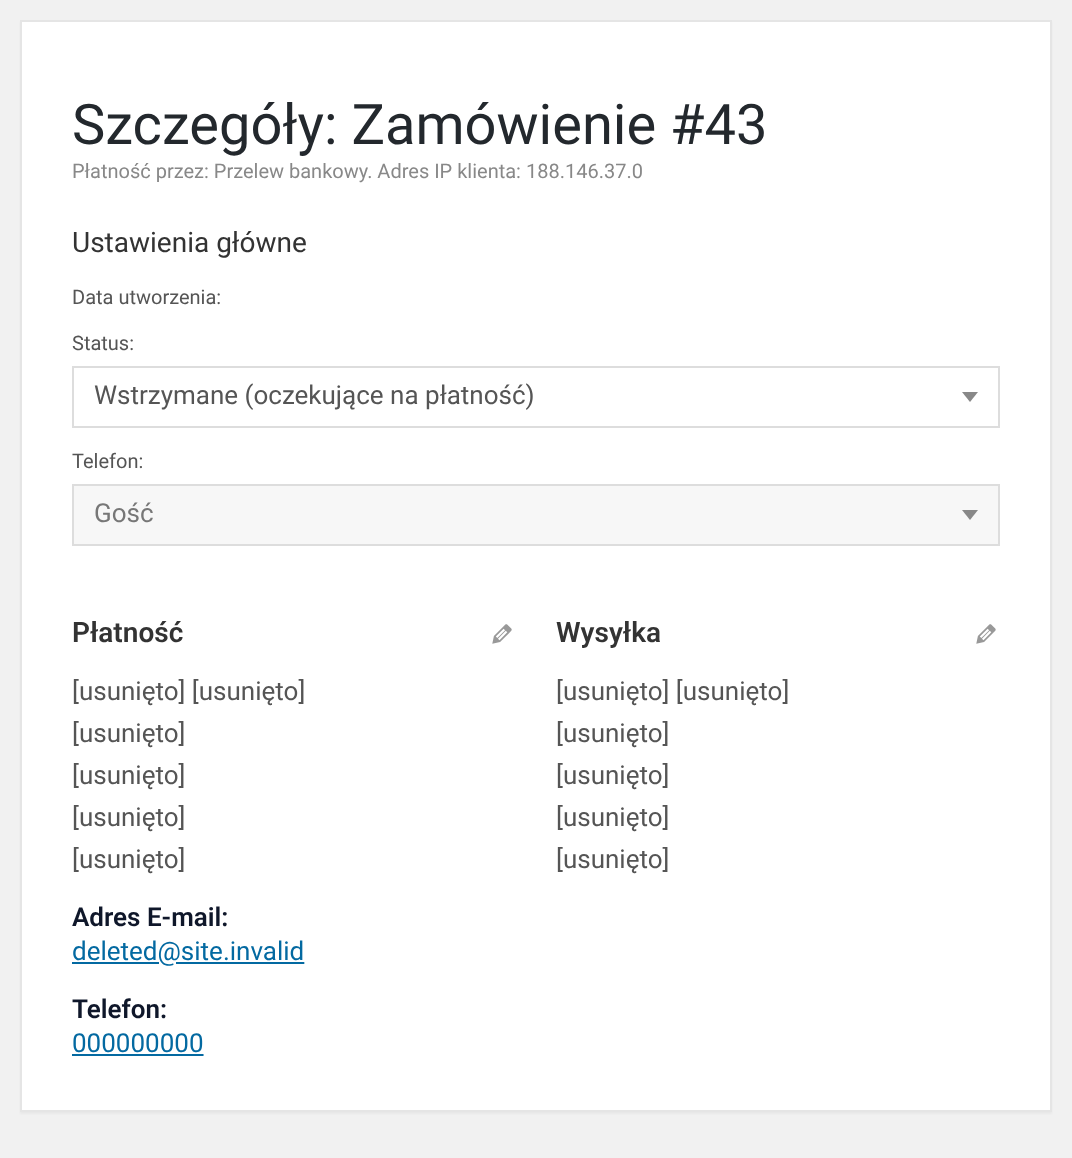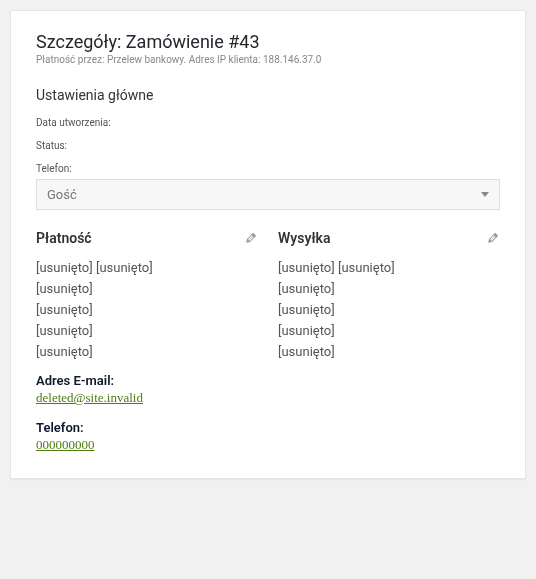--- a/index.html
+++ b/index.html
@@ -11,24 +11,25 @@
     padding: 10px;
   }
   .card {
     background: #fff;
     border: 1px solid #e5e5e5;
     box-shadow: 0 1px 1px rgba(0,0,0,.04);
     padding: 20px 25px 25px 25px;
     width: 516px;
   }
   h2.title {
-    font-size: 18px;
+    font-size: 28px;
     font-weight: 400;
     color: #23282d;
     margin-bottom: 2px;
+    margin-top: 15px;
   }
   .subtitle {
     color: #888;
     font-size: 10px;
     margin-bottom: 22px;
   }
   h3.section {
     font-size: 14px;
     font-weight: 400;
     color: #333;
@@ -68,21 +69,21 @@
   .select.disabled { background: #f7f7f7; color: #777; }
   .caret {
     width: 0; height: 0;
     border-left: 4px solid transparent;
     border-right: 4px solid transparent;
     border-top: 5px solid #888;
   }
   .cols {
     display: flex;
     gap: 20px;
-    margin-top: 20px;
+    margin-top: 36px;
   }
   .col { flex: 1; position: relative; }
   .col-head {
     display: flex;
     justify-content: space-between;
     align-items: center;
     margin-bottom: 14px;
   }
   .col-head h4 {
     font-size: 14px;
@@ -100,42 +101,45 @@
     margin-bottom: 6px;
   }
   .sub-head {
     font-weight: 600;
     color: #0f172a;
     margin-top: 14px;
     margin-bottom: 2px;
     font-size: 13px;
   }
   a.link {
-    color: #4d7c0f;
+    color: #0369a1;
     text-decoration: underline;
     font-size: 13px;
-    font-family: Liberation Serif, serif;
   }
 </style>
 </head>
 <body>
 
 <div class="card">
 
   <h2 class="title">Szczegóły: Zamówienie #43</h2>
   <div class="subtitle">Płatność przez: Przelew bankowy. Adres IP klienta: 188.146.37.0</div>
 
   <h3 class="section">Ustawienia główne</h3>
 
   <div class="field-block">
     <label class="field-label">Data utworzenia:</label>
   </div>
 
   <div class="field-block">
     <label class="field-label">Status:</label>
+    <div class="select">
+      <span>Wstrzymane (oczekujące na płatność)</span>
+      <span class="caret"></span>
+    </div>
   </div>
 
   <div class="field-block">
     <label class="field-label">Telefon:</label>
     <div class="select disabled">
       <span>Gość</span>
       <span class="caret"></span>
     </div>
   </div>
 

